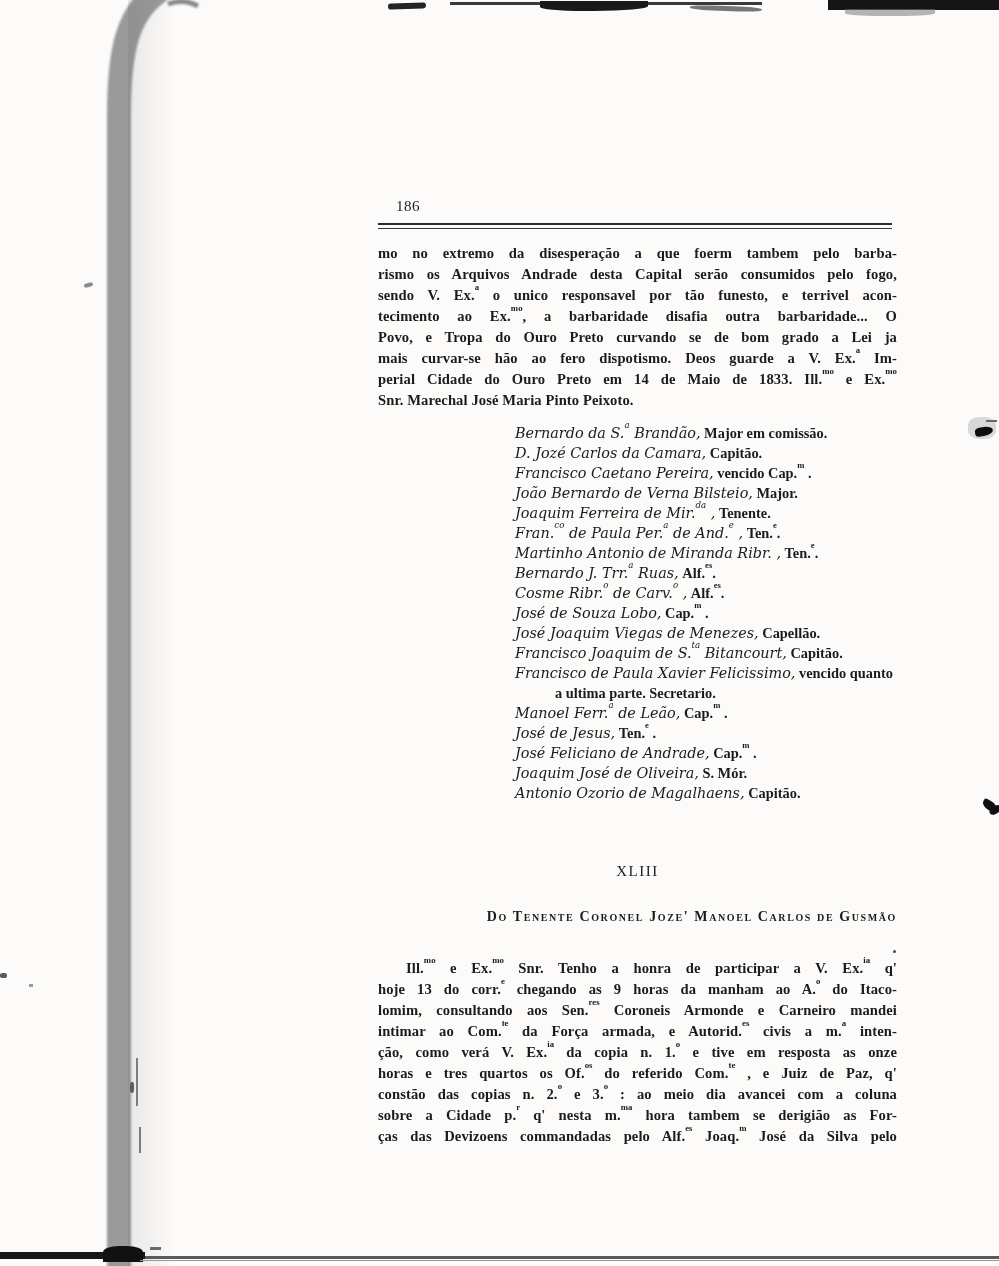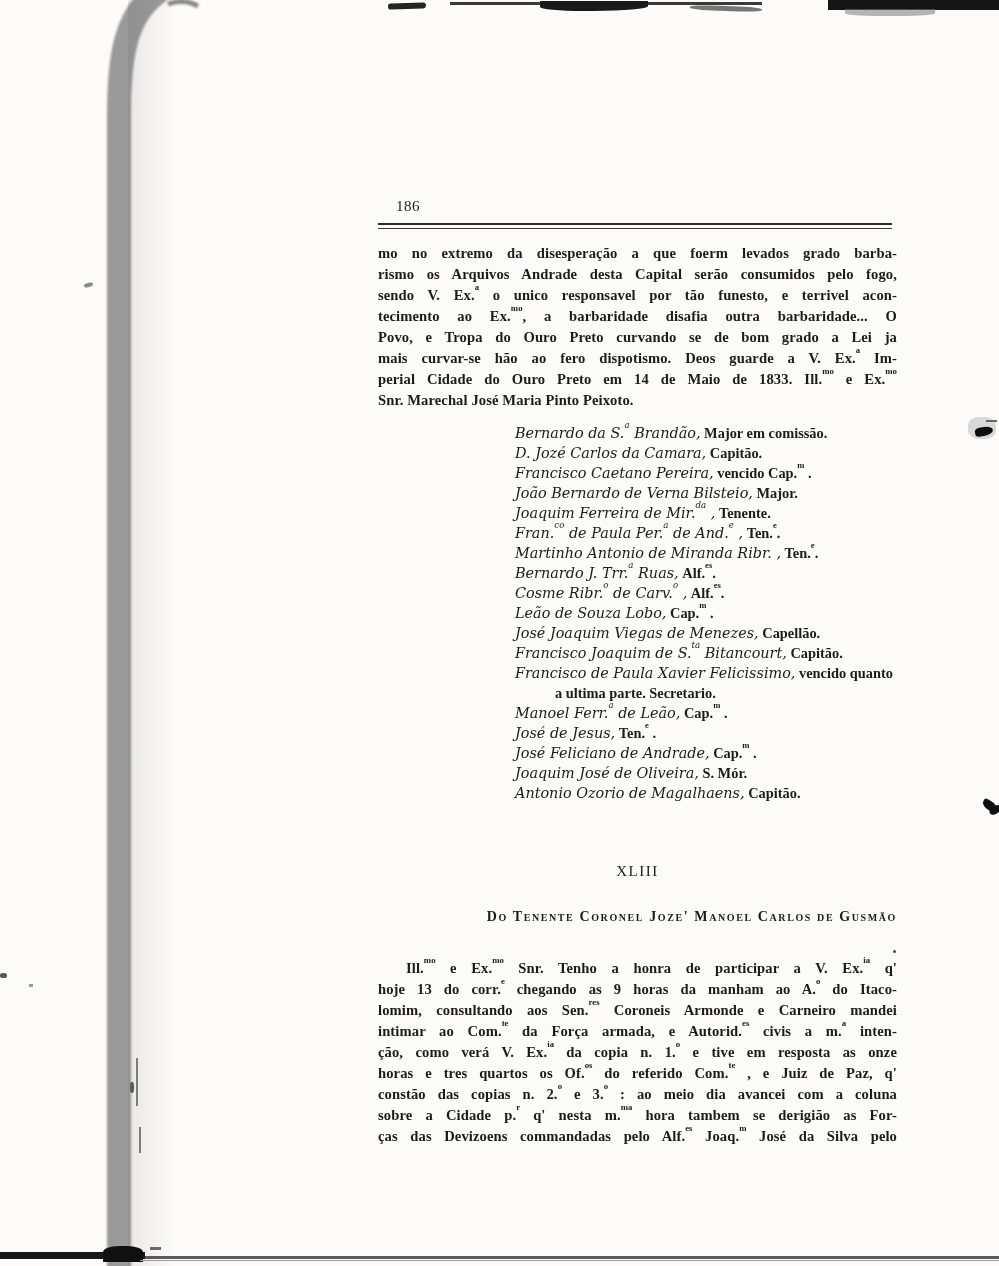--- a/index.html
+++ b/index.html
@@ -82,21 +82,21 @@
   <div class="artifact" style="left:103px;top:1246px;width:40px;height:16px;background:#111;border-radius:40% 40% 0 0;"></div>
   <div class="artifact" style="left:150px;top:1247px;width:11px;height:3px;background:#6a6a6a;"></div>
   <div class="artifact" style="left:140px;top:1260px;width:859px;height:1px;background:#9a9a9a;"></div>
 
   <div class="header-row">
     <span class="pageno">186</span>
   </div>
   <div class="rule"></div>
 
   <div class="para para1">
-      <div class="tline">mo no extremo da disesperação a que foerm levados grado barba-</div>
+      <div class="tline">mo no extremo da disesperação a que foerm tambem pelo barba-</div>
       <div class="tline">rismo os Arquivos Andrade desta Capital serão consumidos pelo fogo,</div>
       <div class="tline">sendo V. Ex.<sup>a</sup> o unico responsavel por tão funesto, e terrivel acon-</div>
       <div class="tline">tecimento ao Ex.<sup>mo</sup>, a barbaridade disafia outra barbaridade... O</div>
       <div class="tline">Povo, e Tropa do Ouro Preto curvando se de bom grado a Lei ja</div>
       <div class="tline">mais curvar-se hão ao fero dispotismo. Deos guarde a V. Ex.<sup>a</sup> Im-</div>
       <div class="tline">perial Cidade do Ouro Preto em 14 de Maio de 1833. Ill.<sup>mo</sup> e Ex.<sup>mo</sup></div>
       <div class="tline no-stretch">Snr. Marechal José Maria Pinto Peixoto.</div>
     </div>
 
   <div class="siglist">
@@ -131,21 +131,21 @@
       </div>
       <div class="sig-item">
         <span class="sig-name">Bernardo J. Trr.<sup>a</sup> Ruas,</span>
         <span class="sig-rank">Alf.<sup>es</sup>.</span>
       </div>
       <div class="sig-item">
         <span class="sig-name">Cosme Ribr.<sup>o</sup> de Carv.<sup>o</sup> ,</span>
         <span class="sig-rank">Alf.<sup>es</sup>.</span>
       </div>
       <div class="sig-item">
-        <span class="sig-name">Leão de Souza Lobo,</span>
+        <span class="sig-name">José de Souza Lobo,</span>
         <span class="sig-rank">Cap.<sup>m</sup> .</span>
       </div>
       <div class="sig-item">
         <span class="sig-name">José Joaquim Viegas de Menezes,</span>
         <span class="sig-rank">Capellão.</span>
       </div>
       <div class="sig-item">
         <span class="sig-name">Francisco Joaquim de S.<sup>ta</sup> Bitancourt,</span>
         <span class="sig-rank">Capitão.</span>
       </div>

